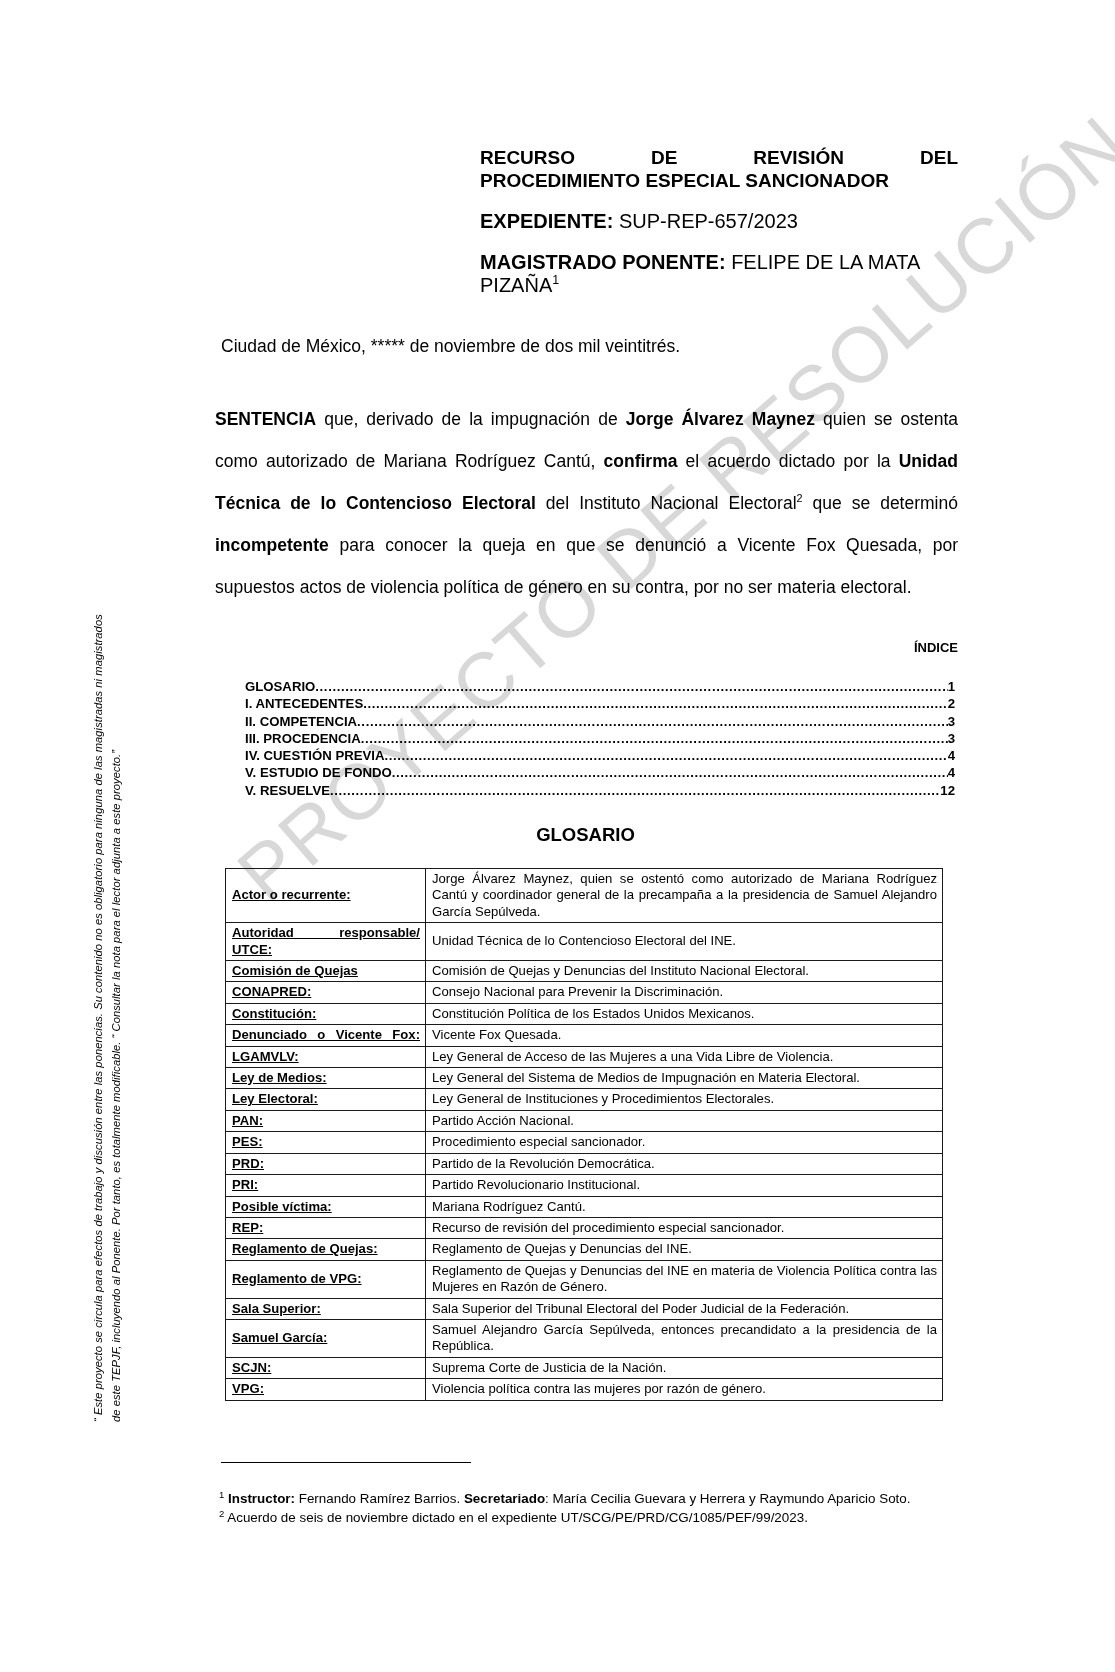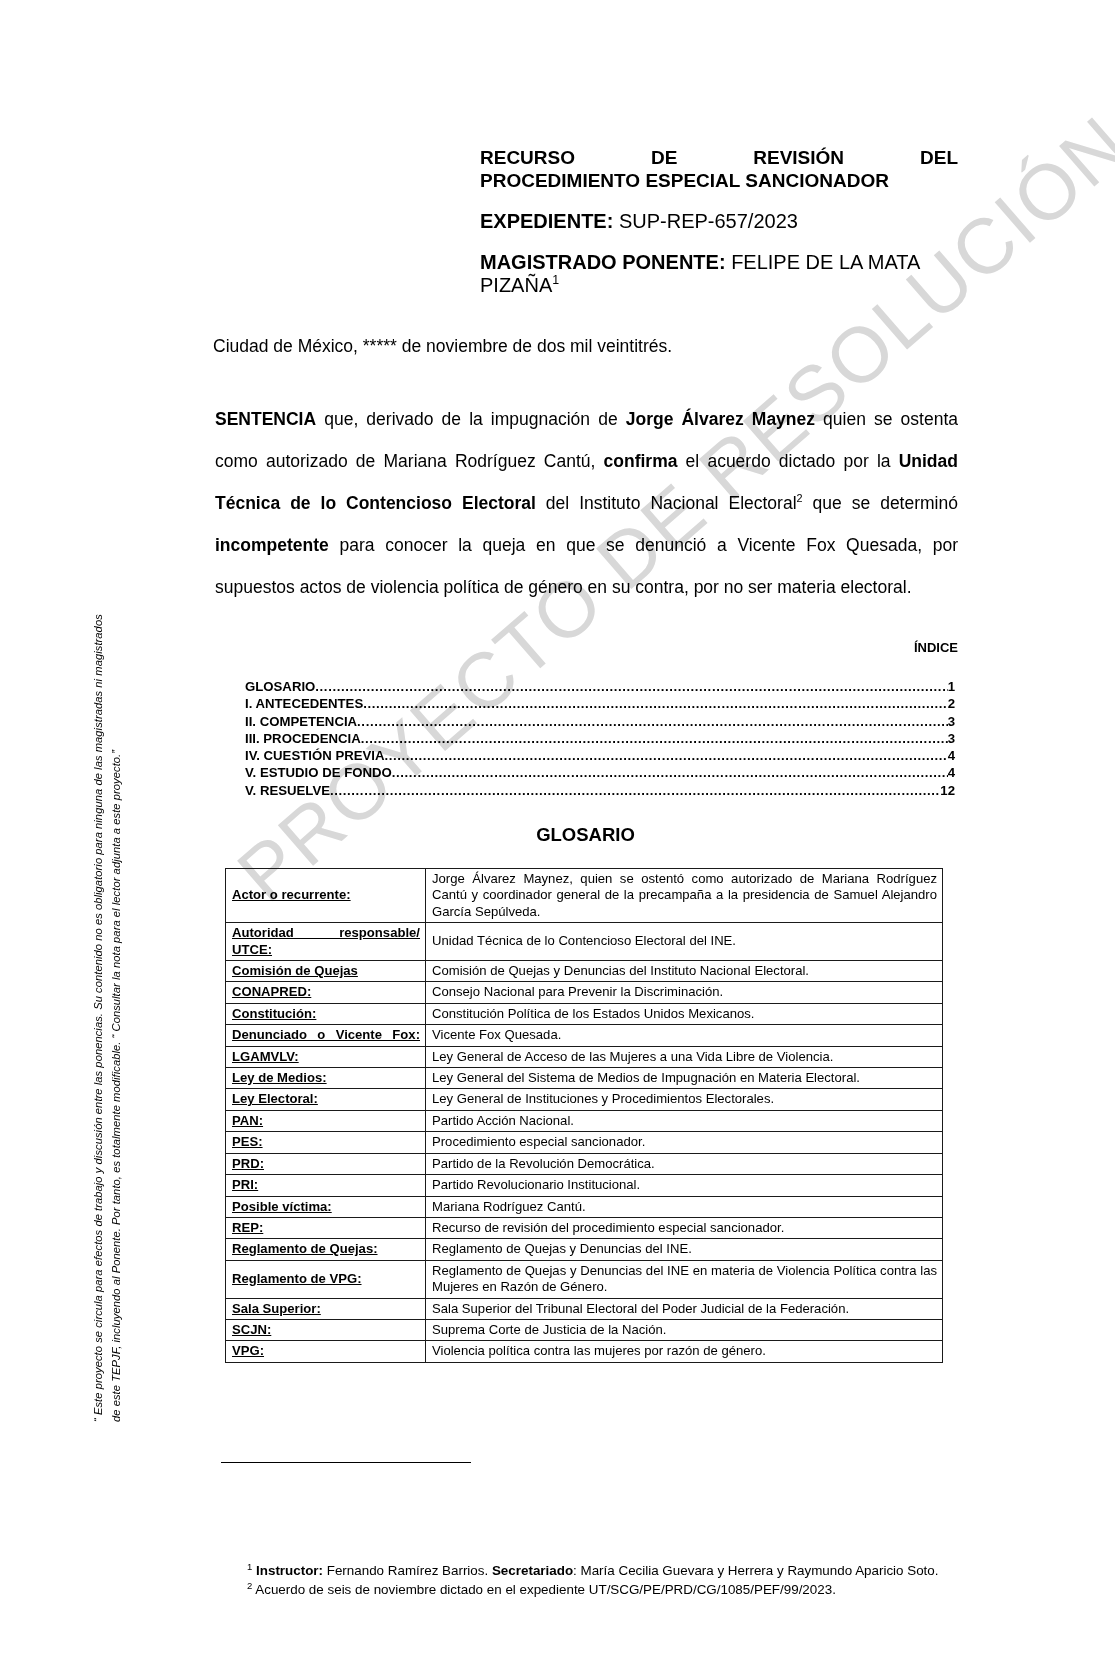--- a/index.html
+++ b/index.html
@@ -73,21 +73,21 @@
   }
   .hdr-title .l2{text-align-last:left;}
   .hdr-line{
     font-size:20px;line-height:23px;margin:18px 0 0 0;
   }
   .hdr-line b{font-weight:bold;}
   sup{font-size:0.62em;vertical-align:super;line-height:0;}
 
   
   .body-city{
-    position:absolute;left:0;top:334px;width:743px;
+    position:absolute;left:8px;top:334px;width:743px;
     font-size:17.5px;line-height:24px;
   }
   .body-par{
     position:absolute;left:2px;top:398px;width:743px;
     font-size:17.5px;line-height:42px;
     text-align:justify;
     text-justify:inter-word;
   }
   .body-par b{font-weight:bold;}
 
@@ -137,22 +137,22 @@
     text-align:justify;
   }
   table.glosario td.def.j{text-align:justify;}
 
   
   .fn-rule{
     position:absolute;left:8px;top:1462px;width:250px;
     border-top:1.6px solid #000;
   }
   .footnotes{
-    position:absolute;left:6px;top:1562px;width:740px;
-    font-size:13.4px;line-height:18.5px;margin-left:28px;
+    position:absolute;left:6px;top:1490px;width:740px;
+    font-size:13.4px;line-height:18.5px;
   }
   .footnotes p{margin:0;}
   .footnotes b{font-weight:bold;}
   .fn-mark{font-size:9.5px;vertical-align:super;line-height:0;}
 </style>
 </head>
 <body>
 
 <div class="page">
 
@@ -294,20 +294,24 @@
         </tr>
         <tr>
           <td class="term noj">Reglamento de VPG:</td>
           <td class="def j">Reglamento de Quejas y Denuncias del INE en materia de Violencia Política contra las Mujeres en Razón de Género.</td>
         </tr>
         <tr>
           <td class="term noj">Sala Superior:</td>
           <td class="def">Sala Superior del Tribunal Electoral del Poder Judicial de la Federación.</td>
         </tr>
         <tr>
+          <td class="term noj">Samuel García:</td>
+          <td class="def j">Samuel Alejandro García Sepúlveda, entonces precandidato a la presidencia de la República.</td>
+        </tr>
+        <tr>
           <td class="term noj">SCJN:</td>
           <td class="def">Suprema Corte de Justicia de la Nación.</td>
         </tr>
         <tr>
           <td class="term noj">VPG:</td>
           <td class="def">Violencia política contra las mujeres por razón de género.</td>
         </tr>
       </tbody>
     </table>
 

